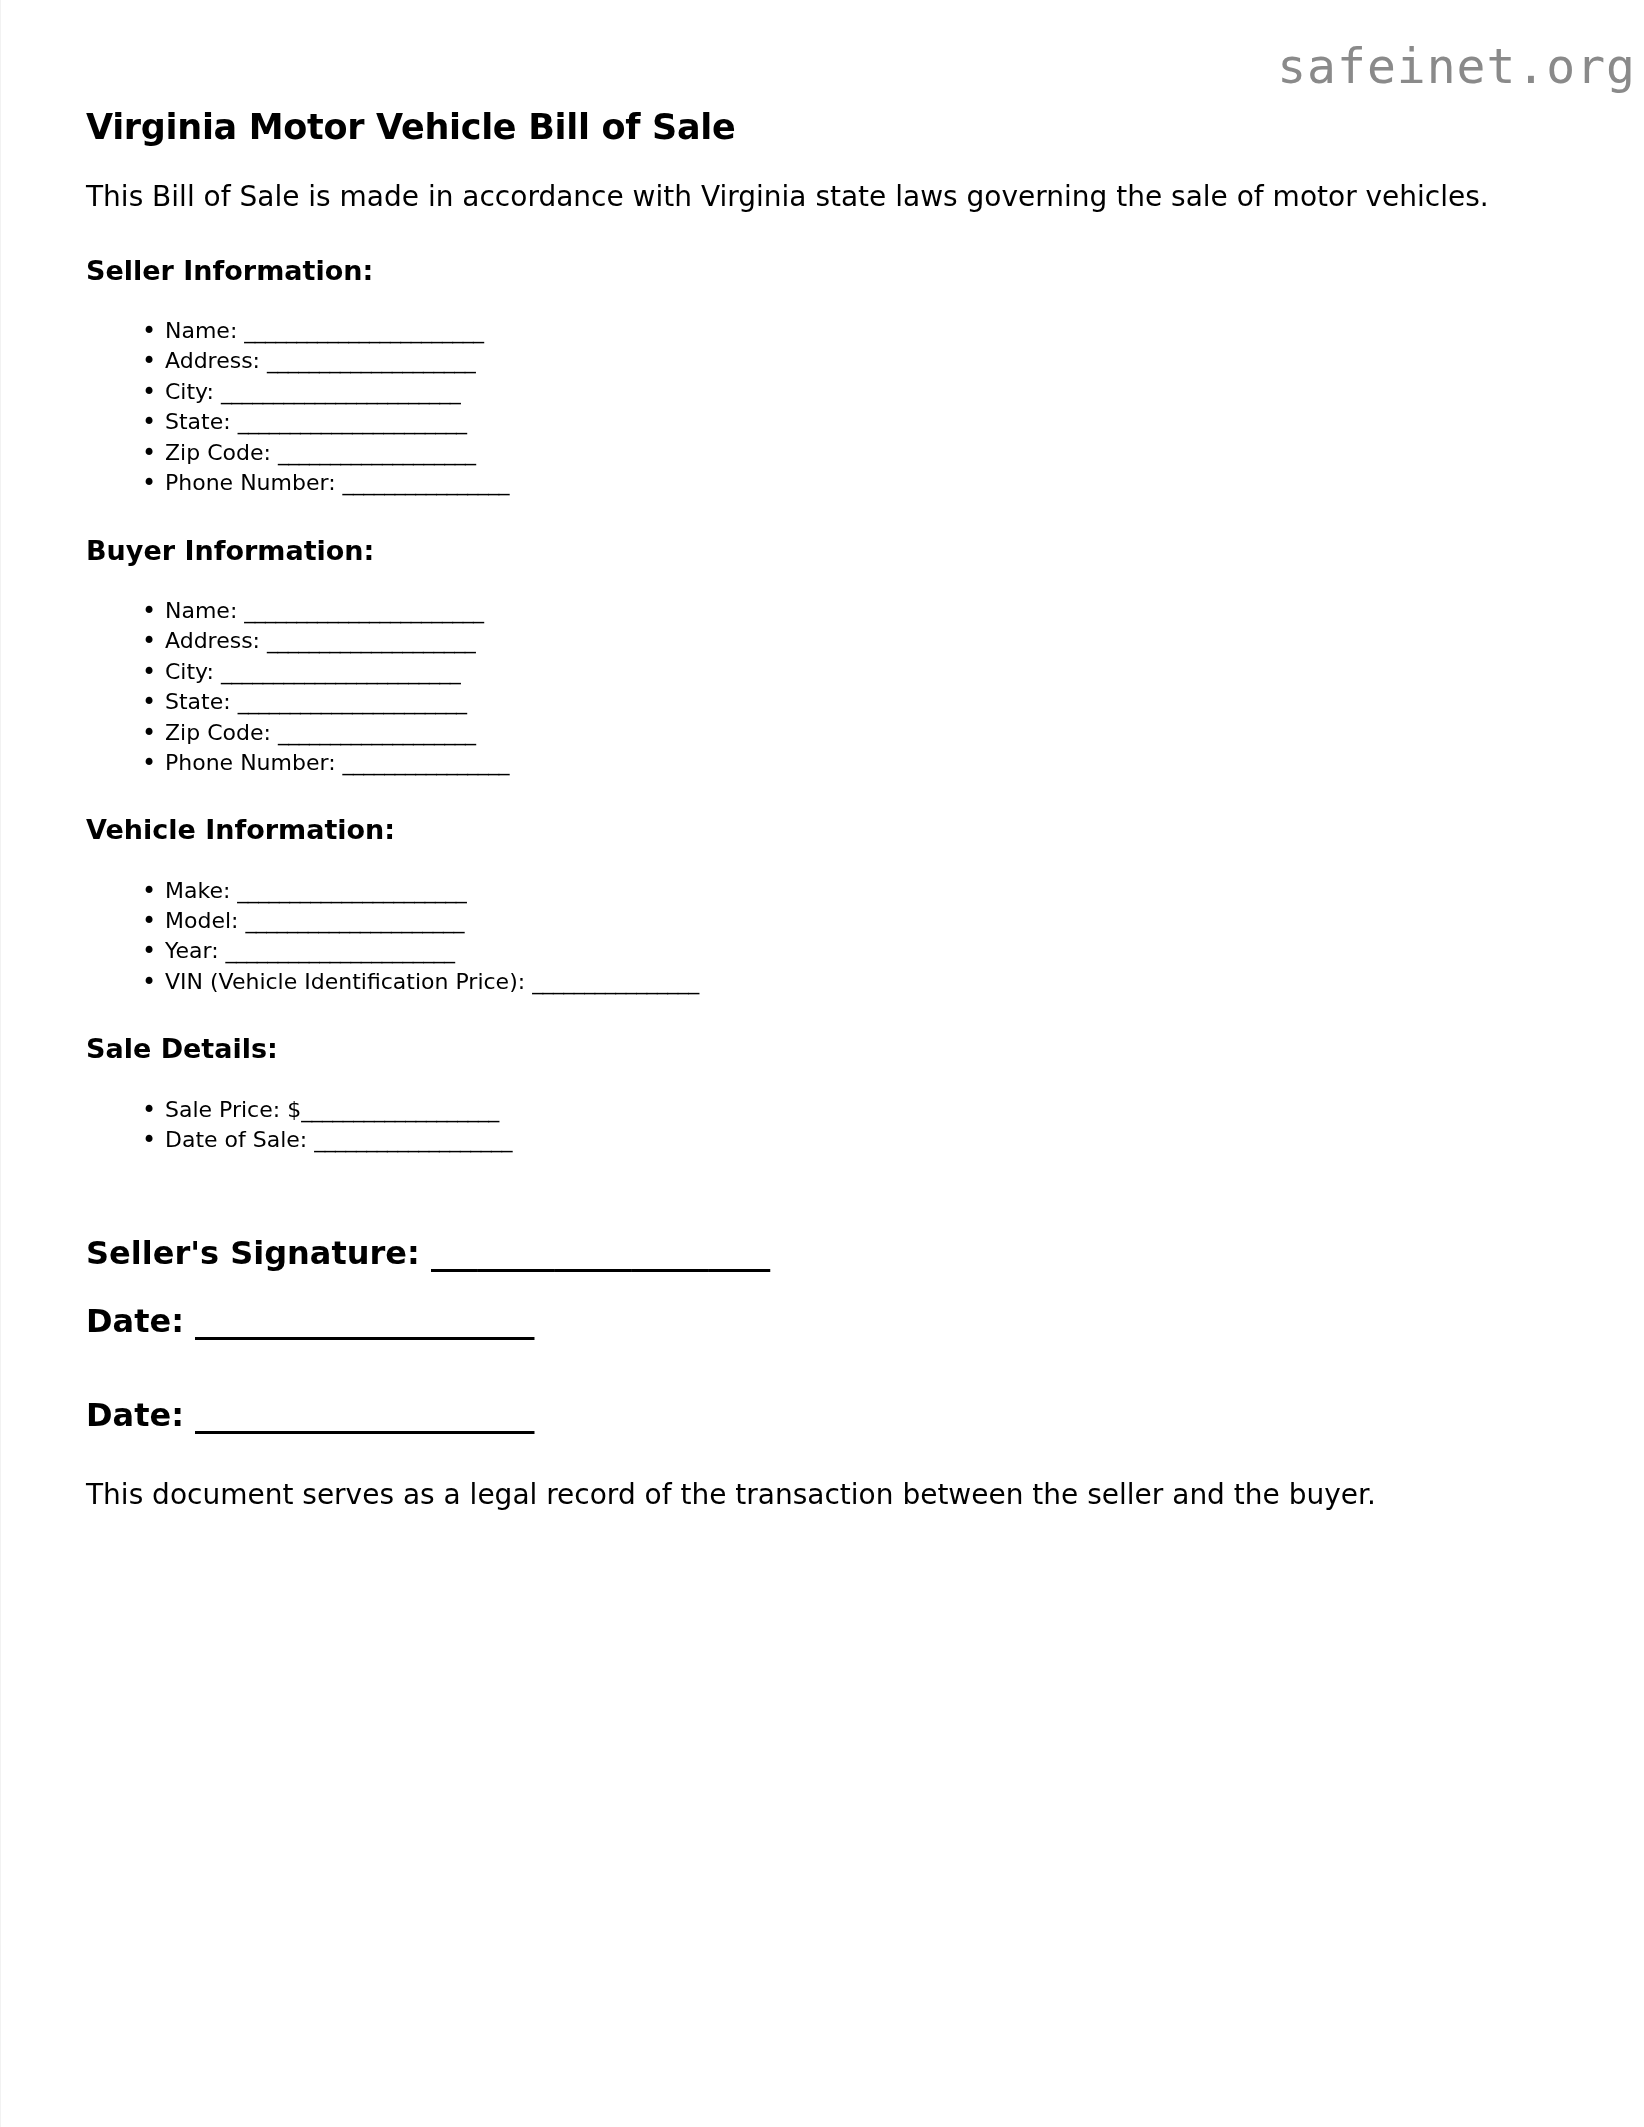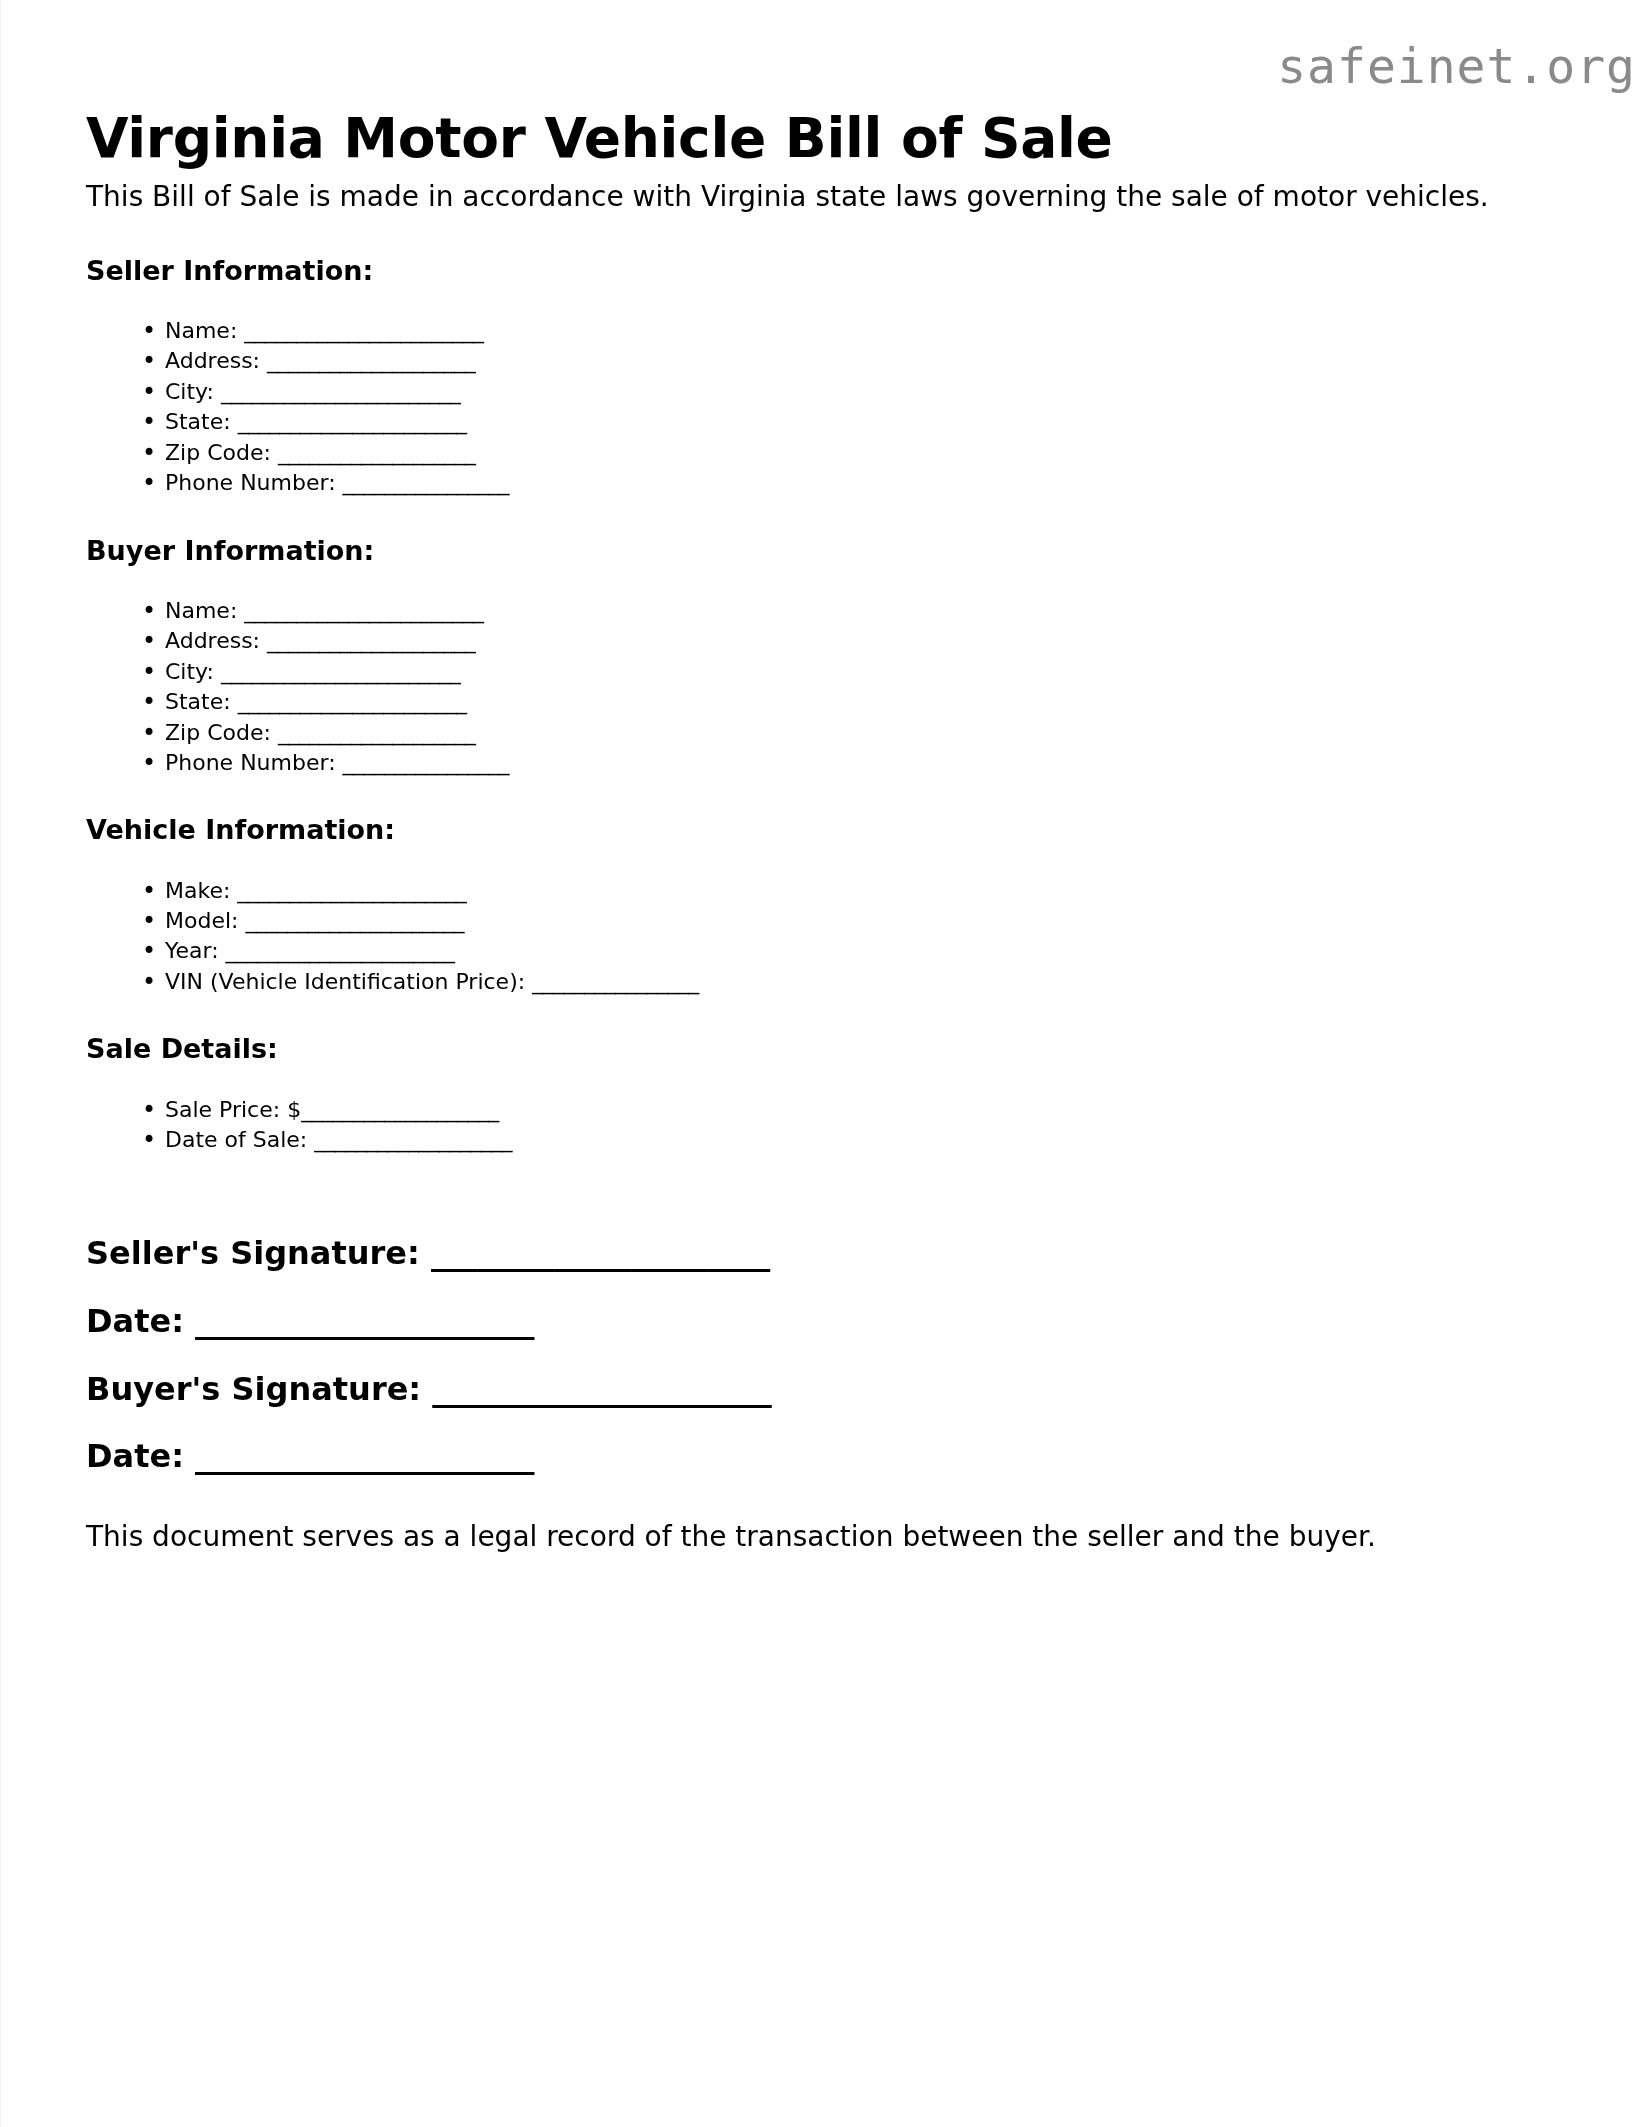--- a/index.html
+++ b/index.html
@@ -49,21 +49,21 @@
     font-family: "DejaVu Sans Mono", monospace;
     font-size: 48px;
     letter-spacing: 1px;
     color: #8a8a8a;
     white-space: nowrap;
     line-height: 1;
   }
 
   h1.doc-title {
     font-family: "DejaVu Sans", sans-serif;
-    font-size: 55px;
+    font-size: 35px;
     font-weight: bold;
     margin: 0;
     padding: 0;
     position: absolute;
     top: 108px;
     left: 0;
     letter-spacing: -0.3px;
     line-height: 1.1;
     white-space: nowrap;
   }
@@ -182,21 +182,20 @@
 
     <div class="spacer-para"></div>
 
 
     <div style="height:42px"></div>
 
     <p class="sig-line"><span>Seller's Signature: </span><span class="blank">______________________</span></p>
     <div style="height:26px"></div>
     <p class="sig-line"><span>Date: </span><span class="blank">______________________</span></p>
     <div style="height:26px"></div>
-    <p class="sig-line"><span>Buyer's Signature: </span><span class="blank">______________________</span></p>
     <div style="height:26px"></div>
     <p class="sig-line"><span>Date: </span><span class="blank">______________________</span></p>
 
     <div style="height:40px"></div>
 
     <p class="body-text">This document serves as a legal record of the transaction between the seller and the buyer.</p>
 
   </div>
 </div>
 

